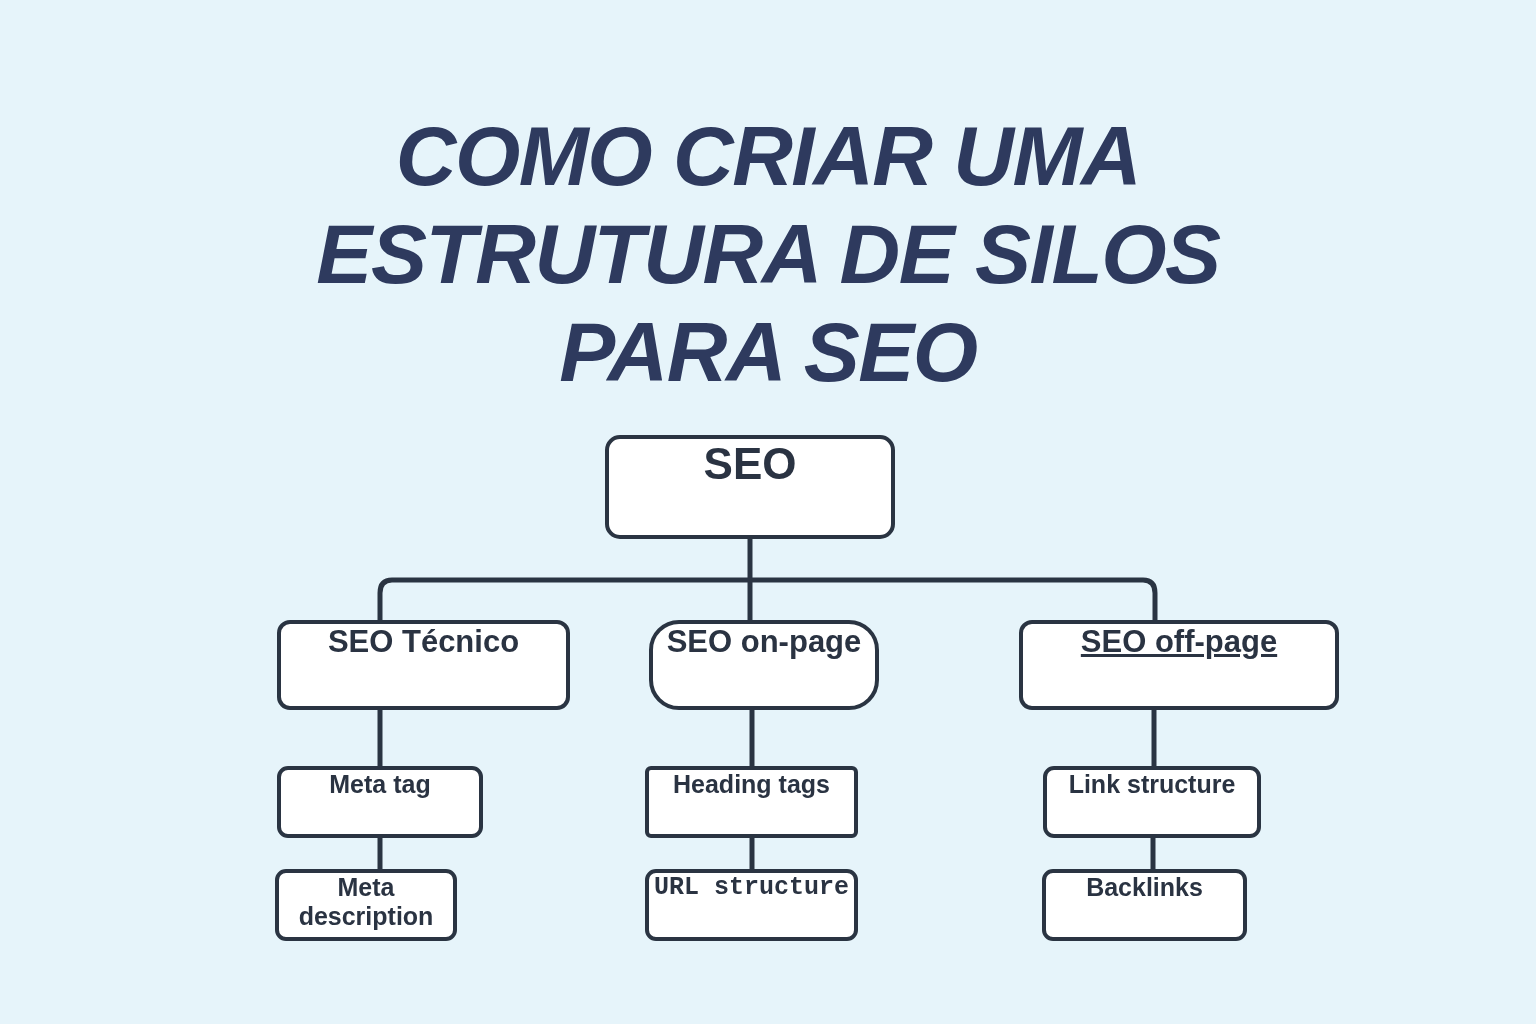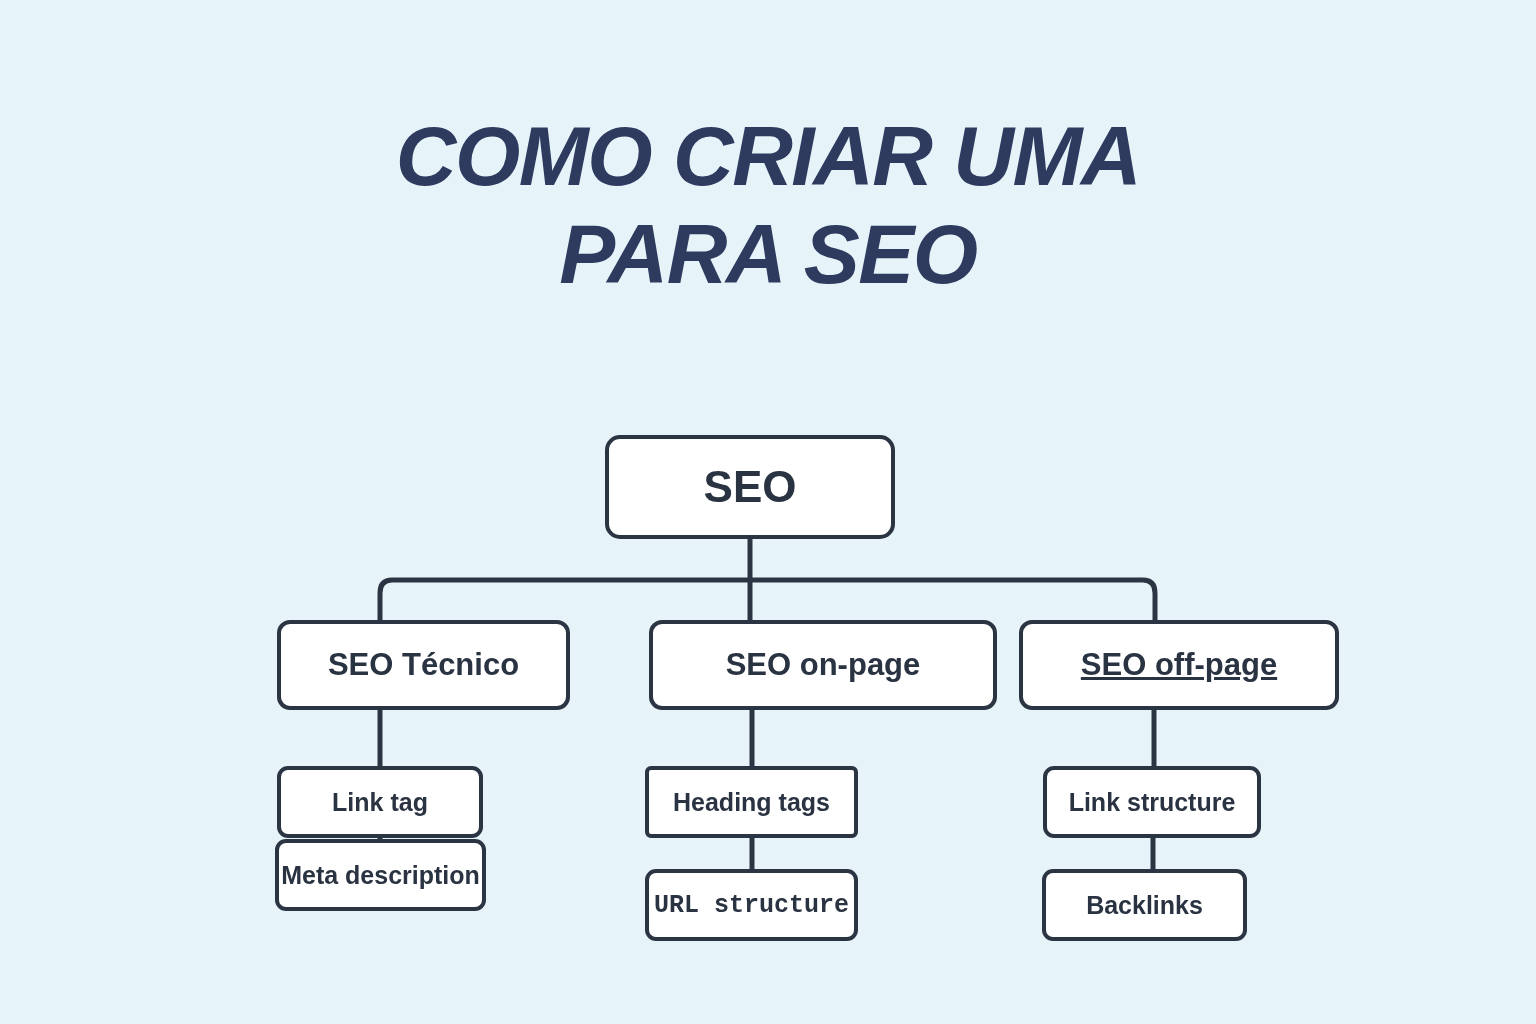--- a/index.html
+++ b/index.html
@@ -46,46 +46,47 @@
     fill: none;
     stroke: var(--connector);
     stroke-width: 5;
   }
   .node {
     position: absolute;
     background: var(--box-fill);
     border: 4px solid var(--box-border);
     border-radius: 13px;
     display: flex;
-    align-items: center;
+    align-items: flex-start;
     justify-content: center;
     color: var(--node-text);
     font-weight: bold;
     text-align: center;
   }
   .node-root    { left: 605px;  top: 435px; width: 290px; height: 104px; font-size: 44px; border-radius: 15px; }
   .node-cat     { top: 620px; height: 90px; font-size: 31px; margin-left: 42px; }
   .node-tecnico { left: 235px;  width: 293px; }
-  .node-onpage  { left: 607px;  width: 348px; }
+  .node-onpage  { left: 607px;  width: 230px; border-radius: 30px; }
   .node-offpage { left: 977px;  width: 320px; text-decoration: underline; }
   .node-leaf    { height: 72px; font-size: 25px; border-radius: 11px; }
   .node-titletag { left: 277px;  top: 766px; width: 206px; }
-  .node-metadesc { left: 275px;  top: 839px; width: 211px; }
+  .node-metadesc { left: 275px;  top: 869px; width: 182px; }
   .node-heading  { left: 645px;  top: 766px; width: 213px; border-radius: 6px; }
   .node-urlstr   { left: 645px;  top: 869px; width: 213px; font-family: Liberation Mono, monospace; }
   .node-linkb    { left: 1043px; top: 766px; width: 218px; }
   .node-backl    { left: 1042px; top: 869px; width: 205px; }
 </style>
 </head>
 <body>
 
 <div class="canvas">
 
   <div class="title">
     <span class="line">COMO CRIAR UMA</span>
+    <span class="line">ESTRUTURA DE SILOS</span>
     <span class="line">PARA SEO</span>
   </div>
 
   <svg class="connectors" viewBox="0 0 1536 1024" xmlns="http://www.w3.org/2000/svg" aria-hidden="true">
 
     <path d="M750 536 V622"></path>
 
     <path d="M380 622 V593 Q380 580 392 580 H1143 Q1155 580 1155 593 V622"></path>
 
     <path d="M380 706 V770"></path>
@@ -106,21 +107,21 @@
     <span>SEO Técnico</span>
   </div>
   <div class="node node-cat node-onpage">
     <span>SEO on-page</span>
   </div>
   <div class="node node-cat node-offpage">
     <span>SEO off-page</span>
   </div>
 
   <div class="node node-leaf node-titletag">
-    <span>Link tag</span>
+    <span>Meta tag</span>
   </div>
   <div class="node node-leaf node-metadesc">
     <span>Meta description</span>
   </div>
 
   <div class="node node-leaf node-heading">
     <span>Heading tags</span>
   </div>
   <div class="node node-leaf node-urlstr">
     <span>URL structure</span>

